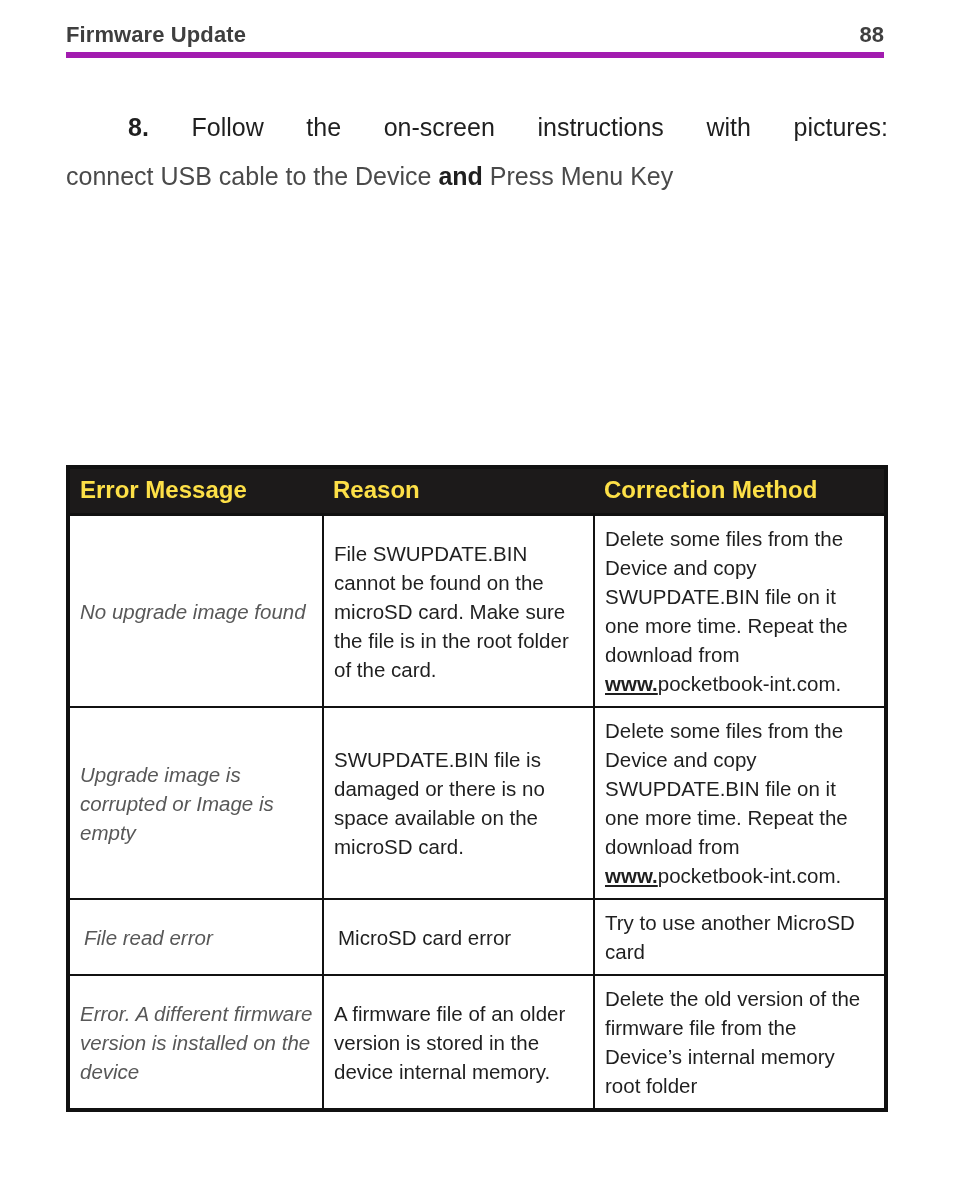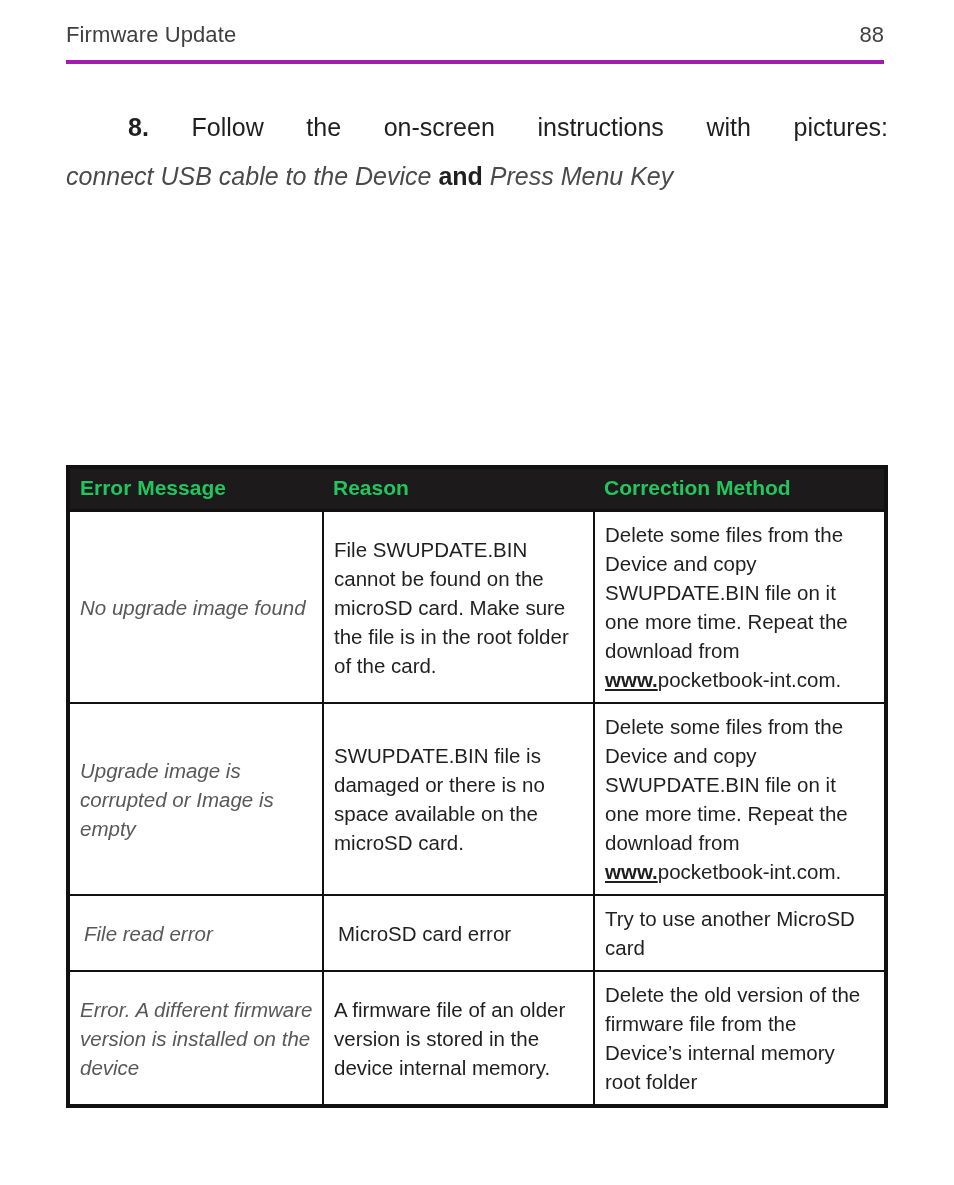--- a/index.html
+++ b/index.html
@@ -25,22 +25,23 @@
 
   
   .running-head {
     position: absolute;
     left: 66px;
     top: 22px;
     width: 818px;
     display: flex;
     align-items: baseline;
     justify-content: space-between;
-    border-bottom: 4px solid #a21caf;
-    padding-bottom: 12px;
+    border-bottom: 6px solid #a21caf;
+    padding-bottom: 4px;
+    font-weight: bold;
   }
   .running-head-title {
     font-size: 22px;
     color: #3f3f3f;
     letter-spacing: 0.1px;
   }
   .running-head-page {
     font-size: 22px;
     color: #3f3f3f;
   }
@@ -54,21 +55,20 @@
     font-size: 25px;
     line-height: 49px;
     text-align: justify;
     color: #1f1f1f;
   }
   .step-para .num {
     font-weight: bold;
     padding-left: 62px;
   }
   .step-para .ital {
-    font-style: italic;
     color: #4a4a4a;
   }
   .step-para .plain-bold {
     font-weight: bold;
   }
   .step-para .line1 {
     display: block;
     text-align: justify;
     text-align-last: justify;
   }
@@ -117,22 +117,22 @@
     border-collapse: collapse;
     table-layout: fixed;
     border: 4px solid #111111;
   }
   .tbl col.c1 { width: 255px; }
   .tbl col.c2 { width: 271px; }
   .tbl col.c3 { width: 292px; }
 
   .tbl thead th {
     background: #1c1a1a;
-    color: #22c55e;
-    font-size: 21px;
+    color: #fde047;
+    font-size: 24px;
     font-weight: bold;
     text-align: left;
     padding: 7px 0 9px 10px;
     border: none;
     height: 20px;
     vertical-align: middle;
   }
   .tbl thead tr { border-bottom: 3px solid #111111; }
 
   .tbl tbody td {

